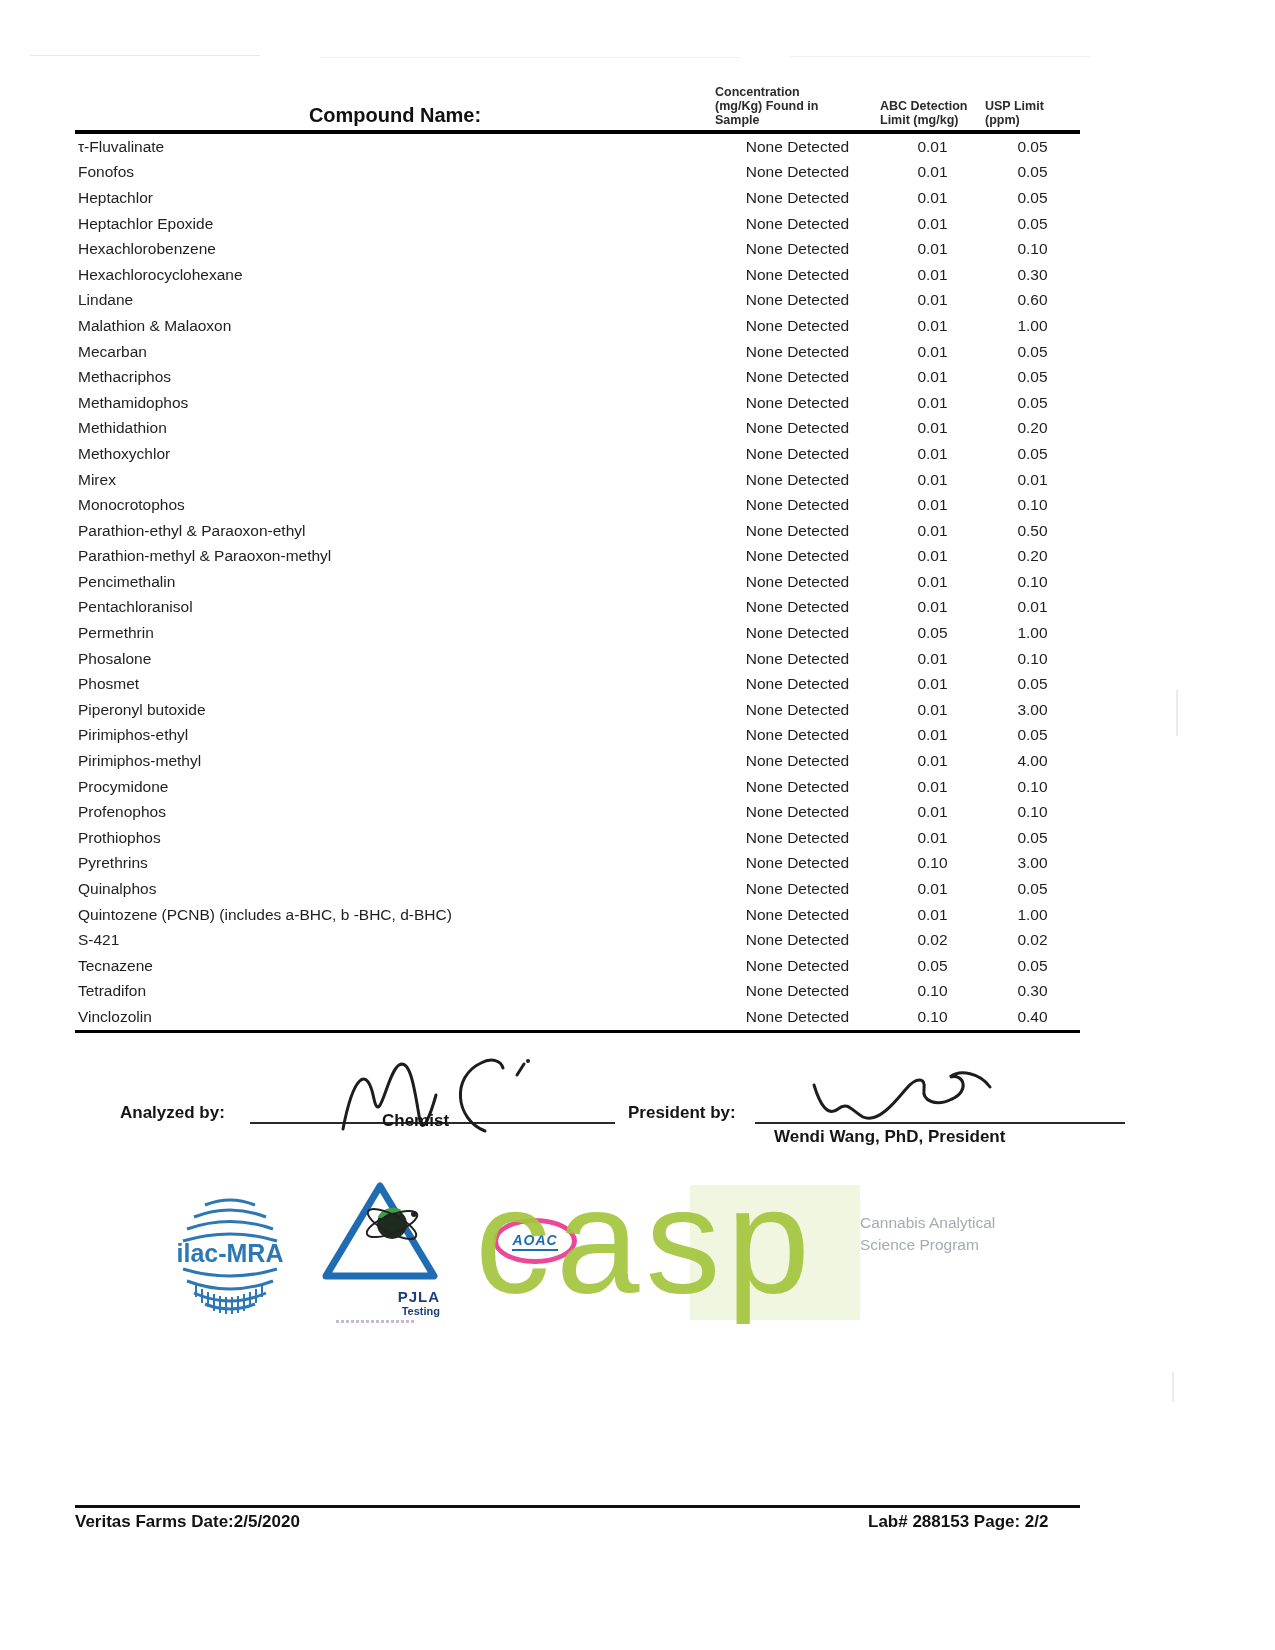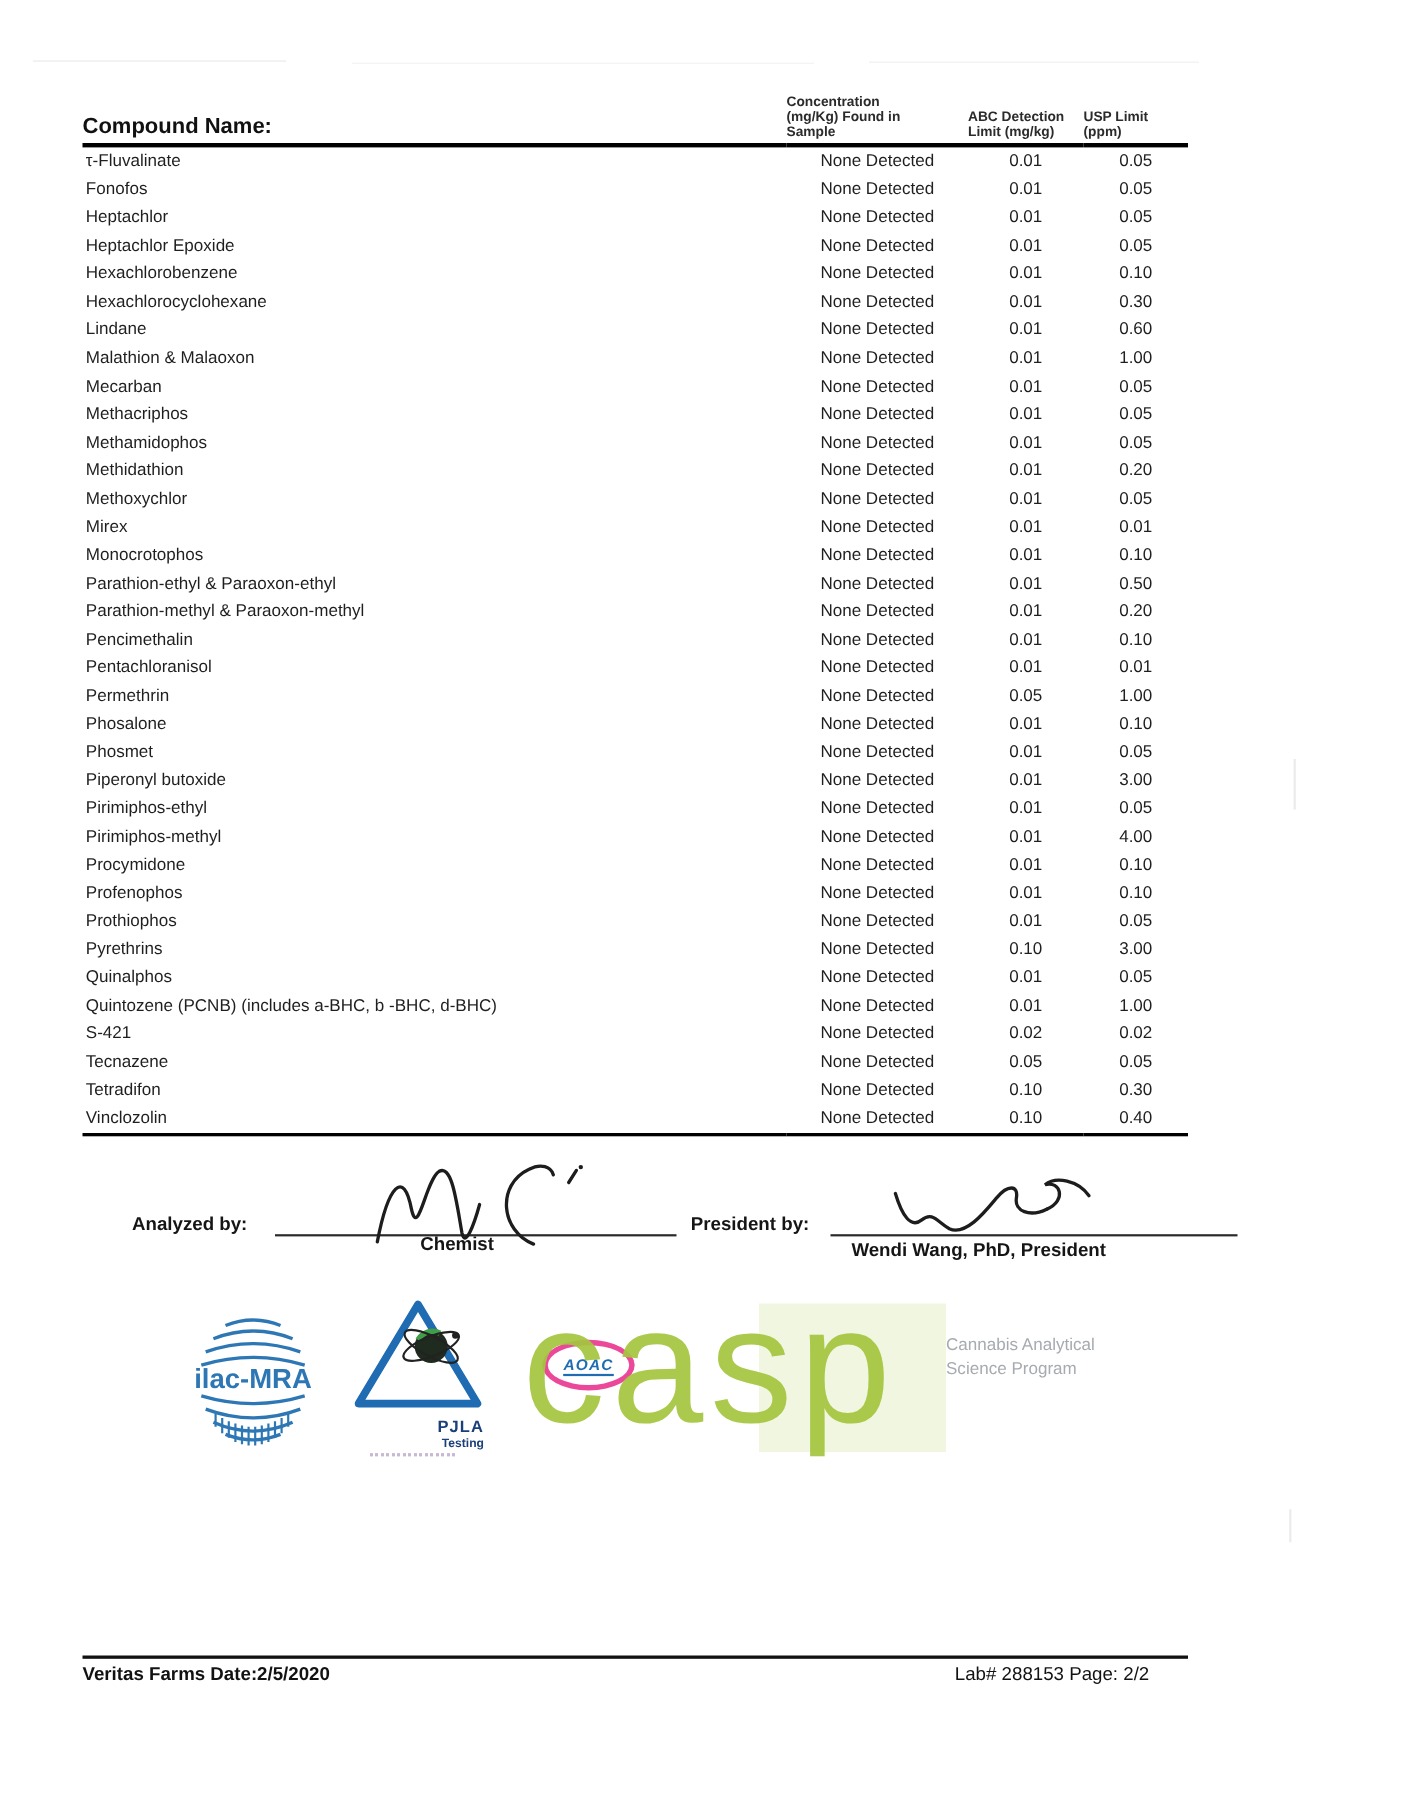--- a/index.html
+++ b/index.html
@@ -11,21 +11,21 @@
   .scan-line{position:absolute;background:#c9c9c9;opacity:.45;}
   .scan-mark{position:absolute;background:#bdbdbd;opacity:.3;}
 
   
   .results-table{position:absolute;left:75px;top:85px;width:1005px;border-collapse:collapse;table-layout:fixed;}
   .results-table col.c-name{width:640px;}
   .results-table col.c-conc{width:165px;}
   .results-table col.c-abc{width:105px;}
   .results-table col.c-usp{width:95px;}
   .results-table thead th{border-bottom:4px solid #000;vertical-align:bottom;padding:0 0 3px 0;font-weight:bold;margin-top:12px;}
-  th.h-name{text-align:left;font-size:20px;padding-left:2px;color:#111;}
+  th.h-name{text-align:center;font-size:20px;padding-left:2px;color:#111;}
   th.h-small{font-size:12.5px;line-height:1.12;text-align:left;color:#2b2b2b;}
   th.h-conc{padding-left:24px;}
   th.h-abc{padding-left:14px;}
   th.h-usp{padding-left:36px;}
   .results-table tbody td{font-size:15.5px;height:25.6px;padding:0;color:#1f1f1f;white-space:nowrap;overflow:hidden;}
   .results-table tbody td.col-name{text-align:left;padding-left:3px;}
   .results-table tbody td.col-conc{text-align:center;}
   .results-table tbody td.col-abc{text-align:center;}
   .results-table tbody td.col-usp{text-align:center;}
   .results-table tbody tr:last-child td{border-bottom:3px solid #000;}
@@ -46,21 +46,21 @@
   .pjla-tiny{margin:3px auto 0;width:78px;height:3px;background:repeating-linear-gradient(90deg,#b9a7c9 0 3px,transparent 3px 5px);opacity:.8;}
   .aoac-logo{position:absolute;left:333px;top:38px;width:74px;height:36px;border:5px solid #ec4899;border-radius:50%;display:flex;align-items:center;justify-content:center;}
   .aoac-text{font-size:14px;font-weight:bold;font-style:italic;color:#1f6cb3;border-bottom:2px solid #1f6cb3;letter-spacing:1px;padding-bottom:1px;}
   .casp-wm{position:absolute;left:530px;top:5px;width:170px;height:135px;background:rgba(169,200,62,0.16);}
   .casp-text{position:absolute;left:315px;top:-14px;font-size:150px;line-height:1;color:#a4c63e;letter-spacing:6px;opacity:.92;}
   .casp-desc{position:absolute;left:700px;top:32px;font-size:15.5px;line-height:1.45;color:#a6abb0;}
 
   
   .footer-rule{position:absolute;left:75px;top:1505px;width:1005px;border-top:3px solid #111;}
   .footer-left{position:absolute;left:75px;top:1512px;font-size:17px;font-weight:bold;color:#121212;}
-  .footer-right{position:absolute;left:868px;top:1512px;font-size:17px;font-weight:normal;color:#121212;}
+  .footer-right{position:absolute;left:868px;top:1512px;font-size:17px;font-weight:bold;color:#121212;}
 </style>
 </head>
 <body>
 
 <div class="scan-line" style="left:30px;top:55px;width:230px;height:1px;"></div>
 <div class="scan-line" style="left:320px;top:57px;width:420px;height:1px;opacity:.25;"></div>
 <div class="scan-line" style="left:790px;top:56px;width:300px;height:1px;opacity:.3;"></div>
 <div class="scan-mark" style="left:1176px;top:690px;width:2px;height:46px;"></div>
 <div class="scan-mark" style="left:1172px;top:1372px;width:2px;height:30px;"></div>
 
@@ -307,21 +307,21 @@
   <span class="sig-label" style="left:0;top:18px;">Analyzed by:</span>
   <div class="sig-line" style="left:130px;top:37px;width:365px;"></div>
   <svg class="sig-svg" style="left:215px;top:-30px;" width="210" height="80" viewBox="0 0 210 80">
     <g fill="none" stroke="#1d1d1d" stroke-width="3" stroke-linecap="round">
       <path d="M8,74 C18,22 32,8 39,44 C45,72 52,18 64,10 C76,3 80,38 85,66 C88,80 96,58 101,40"></path>
       <path d="M150,76 C120,64 116,22 146,8 C157,2 166,6 168,13"></path>
       <path d="M182,20 l7,-11"></path>
     </g>
     <circle cx="193" cy="6" r="2" fill="#1d1d1d"></circle>
   </svg>
-  <span class="sig-title" style="left:262px;top:36px;">Chemist</span>
+  <span class="sig-title" style="left:262px;top:26px;">Chemist</span>
 
   <span class="sig-label" style="left:508px;top:18px;">President by:</span>
   <div class="sig-line" style="left:635px;top:37px;width:370px;"></div>
   <svg class="sig-svg" style="left:688px;top:-18px;" width="190" height="58" viewBox="0 0 190 58">
     <g fill="none" stroke="#1d1d1d" stroke-width="3" stroke-linecap="round">
       <path d="M6,18 C12,38 20,50 30,42 C40,34 44,44 55,50 C70,57 88,34 98,22 C108,10 118,10 116,22 C114,34 128,40 144,32"></path>
       <path d="M144,32 C162,24 156,6 142,10 C152,2 172,6 182,20"></path>
     </g>
   </svg>
   <span class="sig-title" style="left:654px;top:42px;text-align:center;">Wendi Wang, PhD, President</span>

